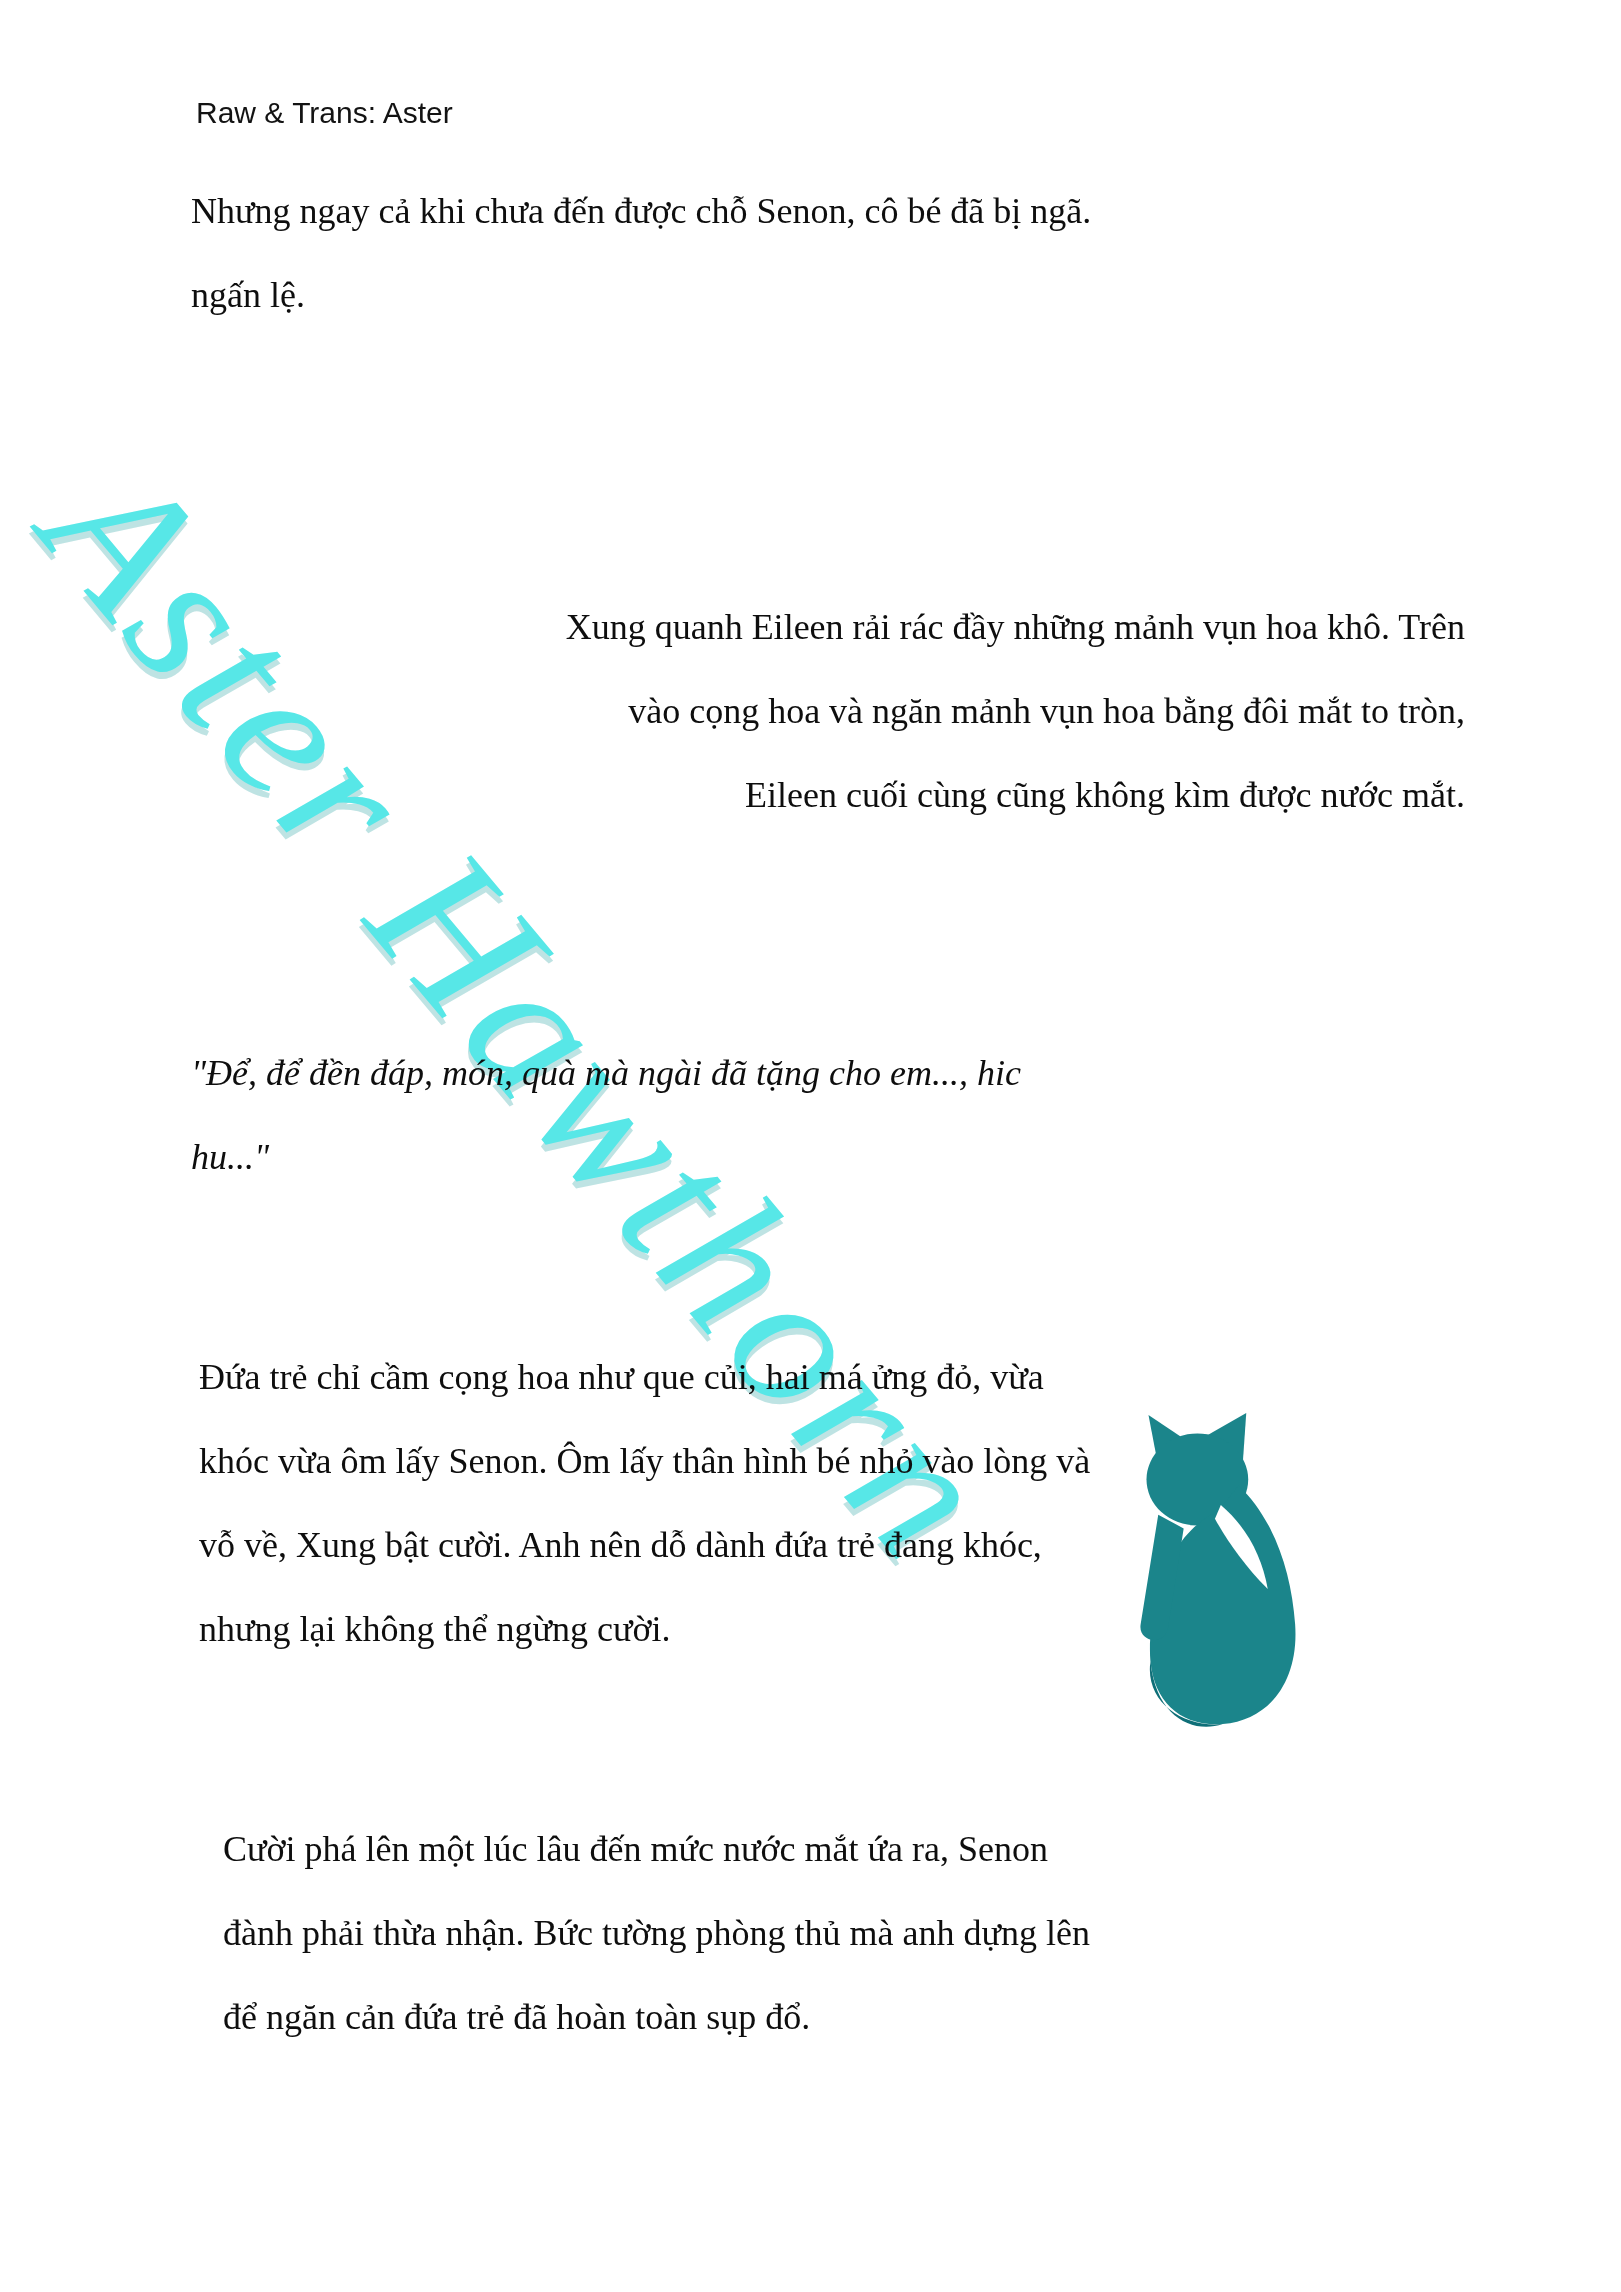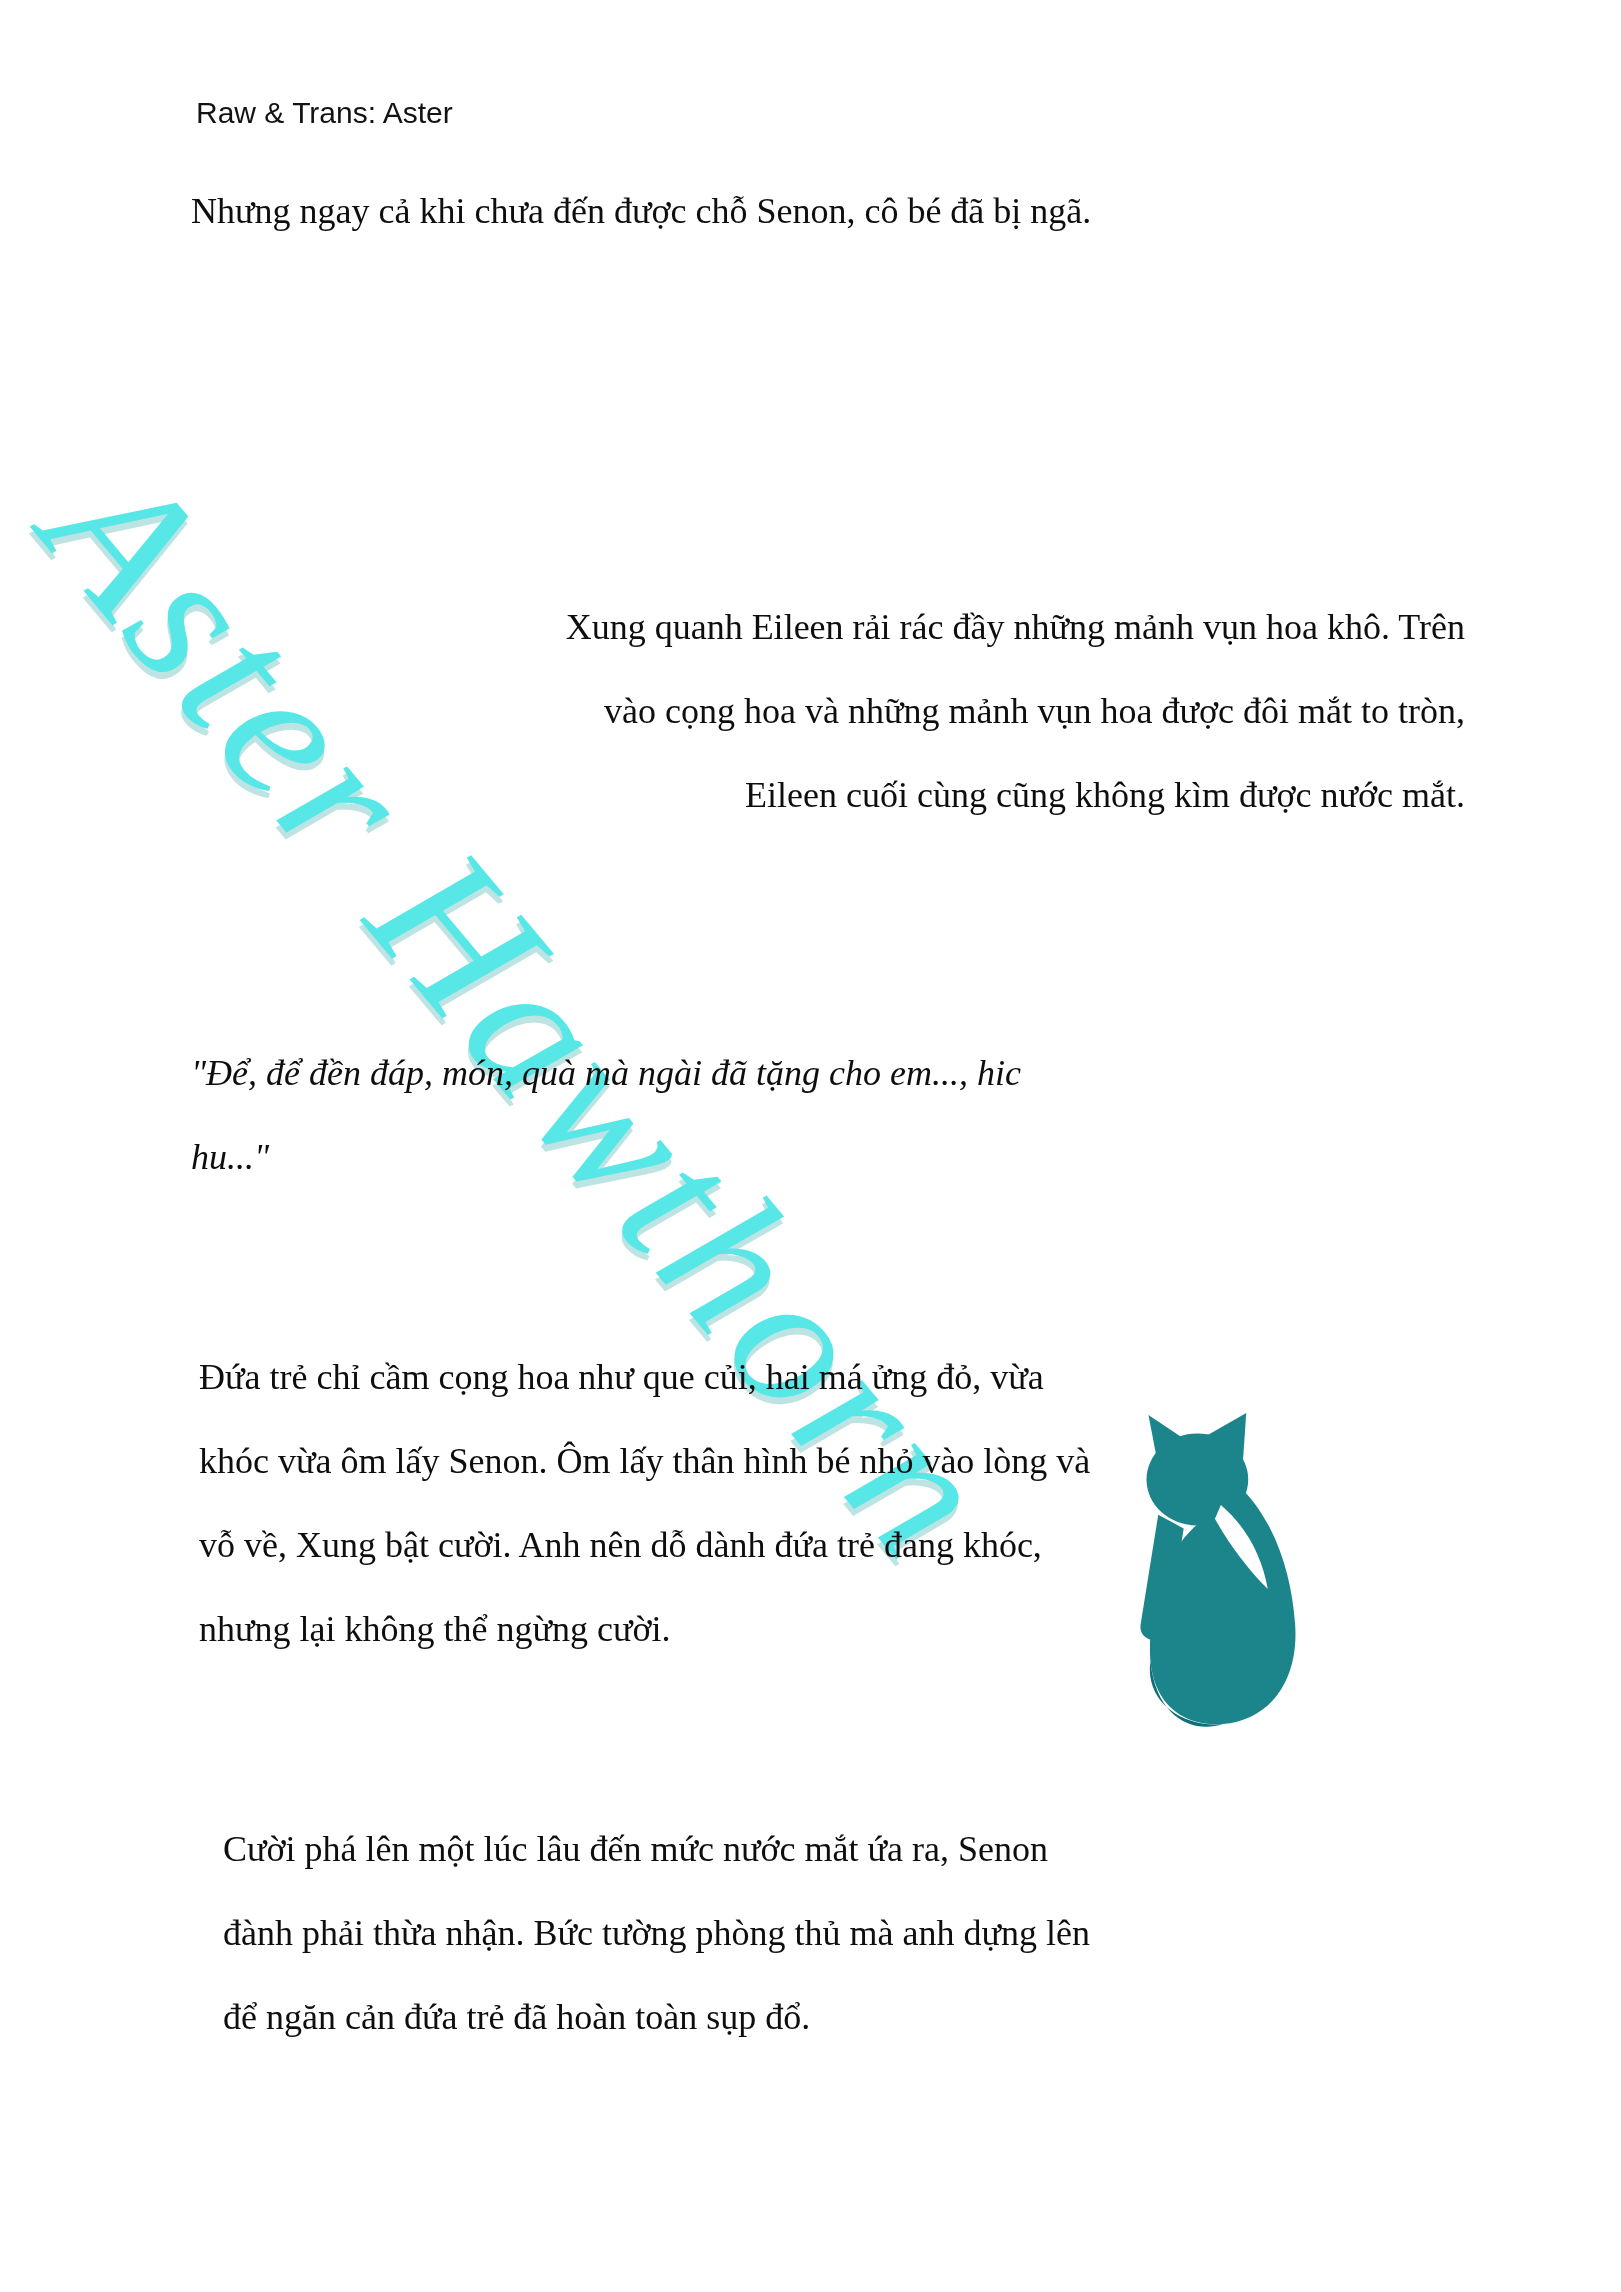--- a/index.html
+++ b/index.html
@@ -79,25 +79,26 @@
       <ellipse cx="74" cy="72" rx="52" ry="47"></ellipse>
       <path d="M116,78 C152,112 170,165 174,220 C178,278 148,318 100,322 C58,325 30,300 26,258 C23,222 34,180 50,148 C60,128 78,112 96,104 Z"></path>
       <path d="M34,108 L16,220 C13,238 40,243 44,224 L60,122 Z"></path>
     </g>
     <path fill="#0f6f78" d="M26,258 C20,300 60,326 100,322 C70,332 32,316 26,258 Z"></path>
     <path fill="#ffffff" d="M98,98 C124,120 140,150 146,184 C122,160 104,134 92,112 Z"></path>
   </svg>
 
   <div class="para" id="p1">
     <div class="line">Nhưng ngay cả khi chưa đến được chỗ Senon, cô bé đã bị ngã.</div>
+    <div class="line">ngấn lệ.</div>
   </div>
 
   <div class="para" id="p2">
     <div class="line">Xung quanh Eileen rải rác đầy những mảnh vụn hoa khô. Trên</div>
-    <div class="line">vào cọng hoa và những mảnh vụn hoa được đôi mắt to tròn,</div>
+    <div class="line">vào cọng hoa và ngăn mảnh vụn hoa bằng đôi mắt to tròn,</div>
     <div class="line">Eileen cuối cùng cũng không kìm được nước mắt.</div>
   </div>
 
   <div class="para italic" id="p3">
     <div class="line">"Để, để đền đáp, món, quà mà ngài đã tặng cho em..., hic</div>
     <div class="line">hu..."</div>
   </div>
 
   <div class="para" id="p4">
     <div class="line">Đứa trẻ chỉ cầm cọng hoa như que củi, hai má ửng đỏ, vừa</div>

